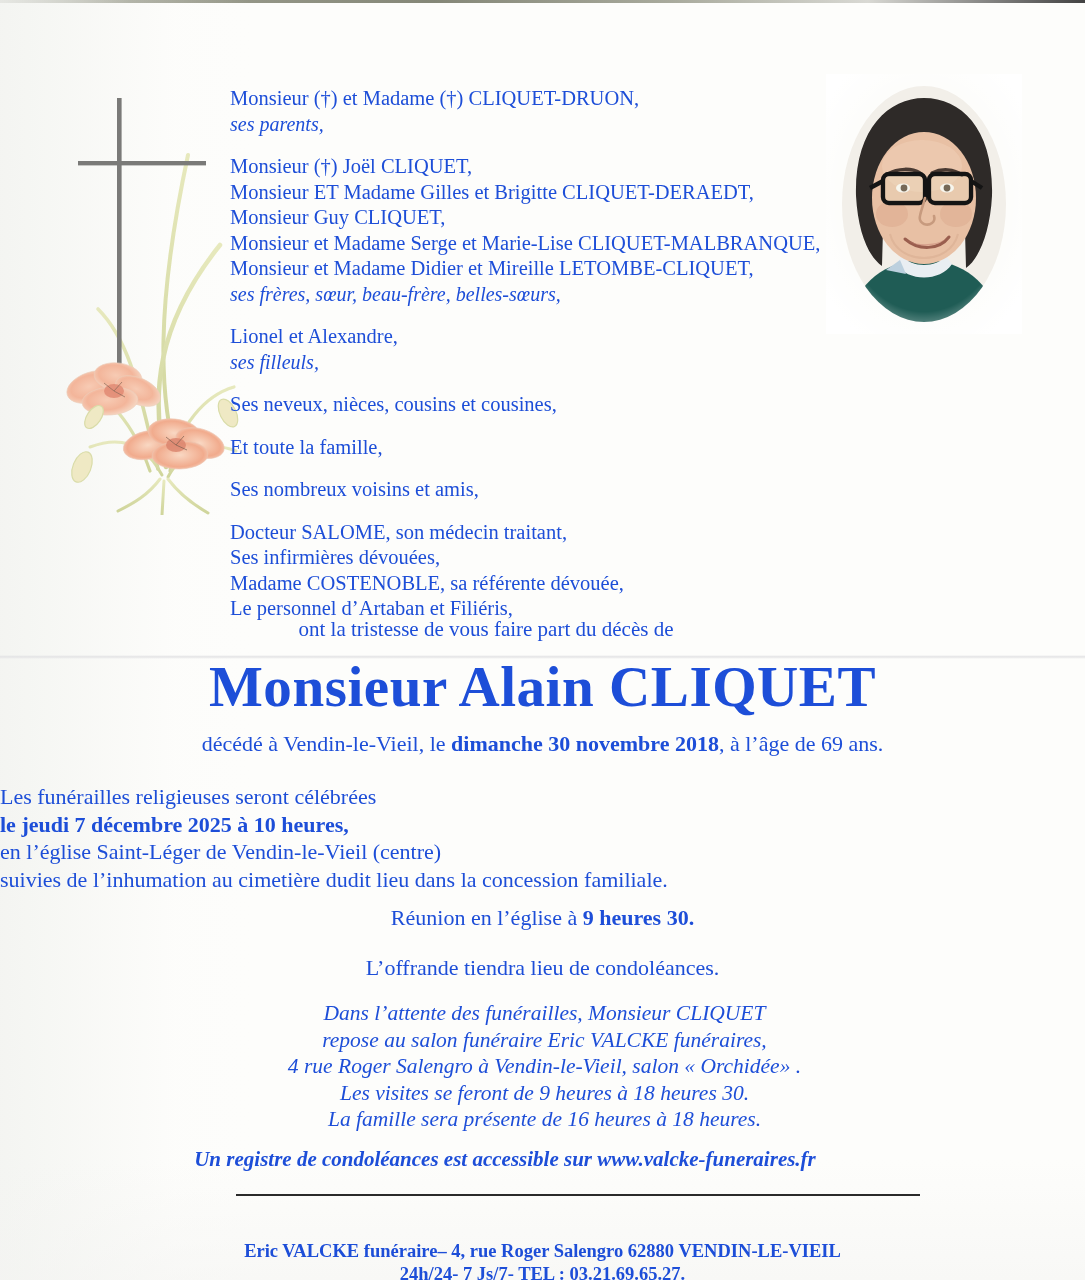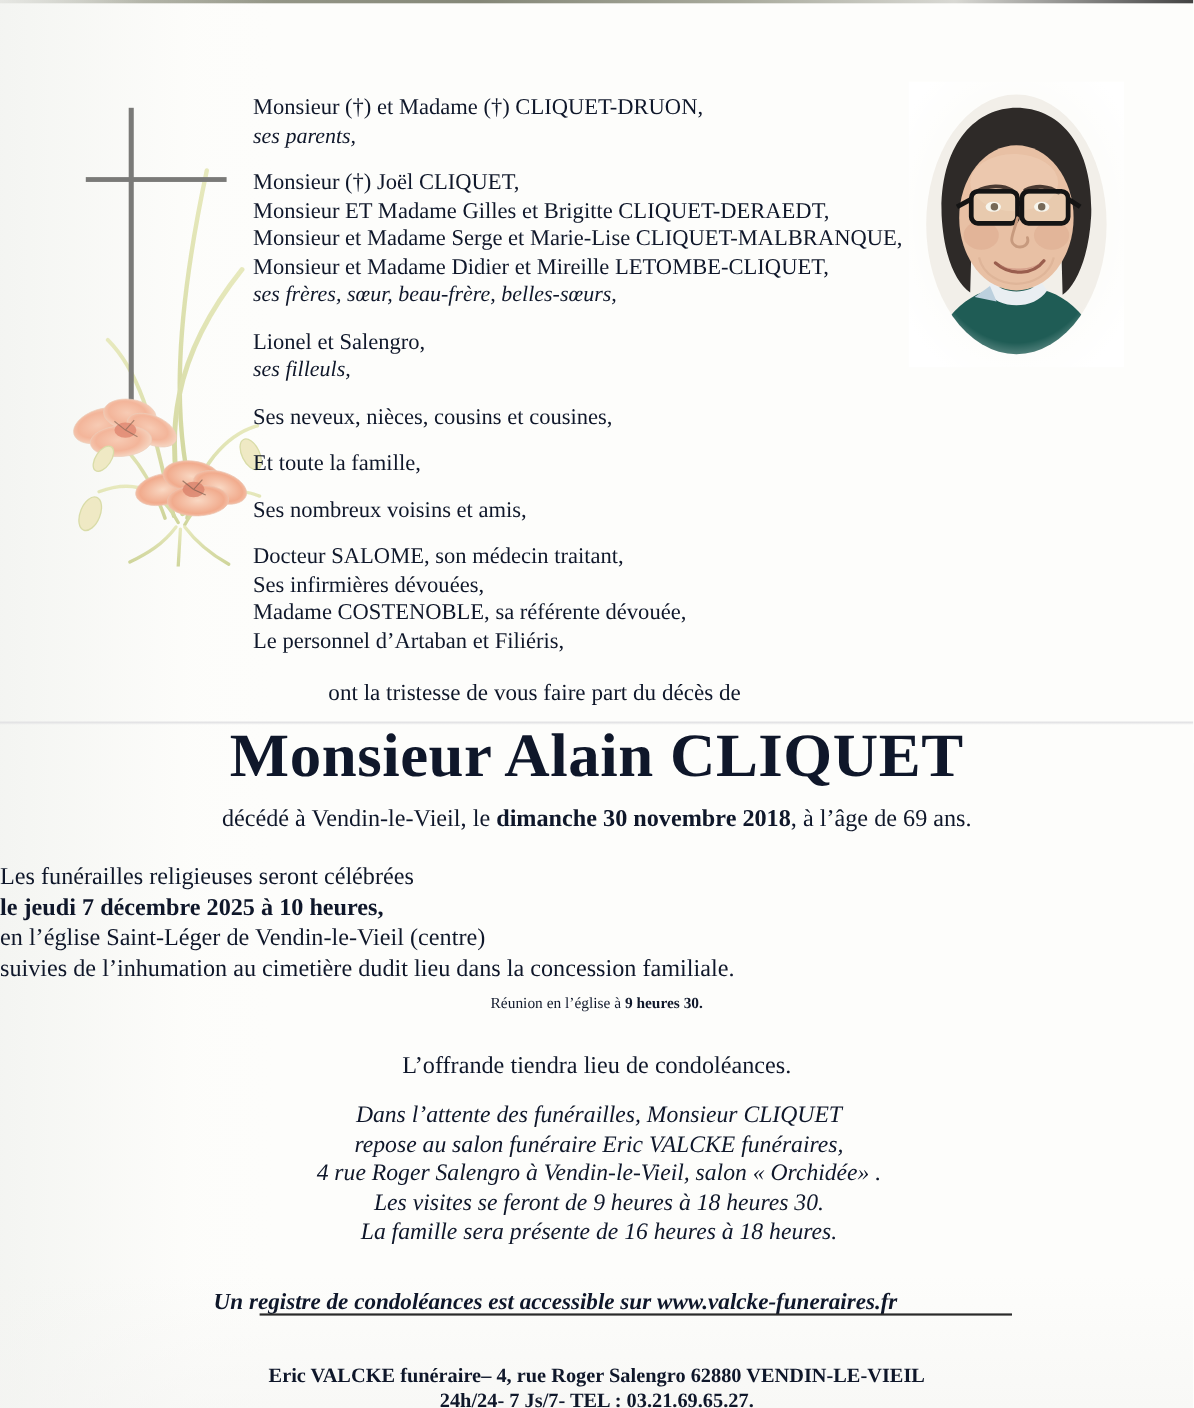--- a/index.html
+++ b/index.html
@@ -7,21 +7,21 @@
     padding: 0;
     background: #ffffff;
   }
   #page {
     position: relative;
     width: 1085px;
     height: 1280px;
     background: #fdfdfb;
     overflow: hidden;
     font-family: "Liberation Serif", "DejaVu Serif", serif;
-    color: #0f172a;
+    color: #1d4ed8;
   }
 
   
   .scan-top-edge {
     position: absolute;
     top: 0; left: 0;
     width: 1085px; height: 3px;
     background: linear-gradient(90deg,#d9d9d4 0%,#8d8f7e 12%,#6f7260 40%,#9a9c8c 62%,#d2d2cc 80%,#3a3a3a 97%,#222 100%);
     opacity: .85;
   }
@@ -119,21 +119,21 @@
   .ceremony div {
     font-size: 22px;
     line-height: 27.5px;
   }
 
   .reunion {
     position: absolute;
     left: 0; top: 905px;
     width: 1085px;
     text-align: center;
-    font-size: 14px;
+    font-size: 22px;
   }
   .offrande {
     position: absolute;
     left: 0; top: 955px;
     width: 1085px;
     text-align: center;
     font-size: 22px;
   }
 
   .repose {
@@ -149,21 +149,20 @@
   }
 
   .registry {
     position: absolute;
     left: 0; top: 1147px;
     width: 1010px;
     text-align: center;
     font-style: italic;
     font-weight: bold;
     font-size: 21px;
-    margin-top: 24px;
   }
 
   .footer-rule {
     position: absolute;
     left: 236px; top: 1194px;
     width: 684px; height: 2px;
     background: #2a2a2a;
   }
   .footer {
     position: absolute;
@@ -327,27 +326,28 @@
   <div class="family-block">
 
     <div class="fam-group">
       <div class="fam-line">Monsieur (†) et Madame (†) CLIQUET-DRUON,</div>
       <div class="fam-rel">ses parents,</div>
     </div>
 
     <div class="fam-group">
       <div class="fam-line">Monsieur (†) Joël CLIQUET,</div>
       <div class="fam-line">Monsieur ET Madame Gilles et Brigitte CLIQUET-DERAEDT,</div>
+      <div class="fam-line">Monsieur Guy CLIQUET,</div>
       <div class="fam-line">Monsieur et Madame Serge et Marie-Lise CLIQUET-MALBRANQUE,</div>
       <div class="fam-line">Monsieur et Madame Didier et Mireille LETOMBE-CLIQUET,</div>
       <div class="fam-rel">ses frères, sœur, beau-frère, belles-sœurs,</div>
     </div>
 
     <div class="fam-group">
-      <div class="fam-line">Lionel et Salengro,</div>
+      <div class="fam-line">Lionel et Alexandre,</div>
       <div class="fam-rel">ses filleuls,</div>
     </div>
 
     <div class="fam-group">
       <div class="fam-line">Ses neveux, nièces, cousins et cousines,</div>
     </div>
 
     <div class="fam-group">
       <div class="fam-line">Et toute la famille,</div>
     </div>

